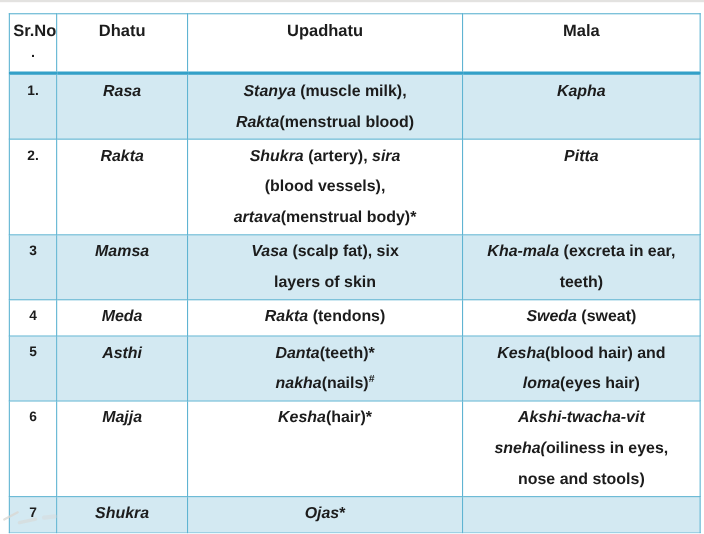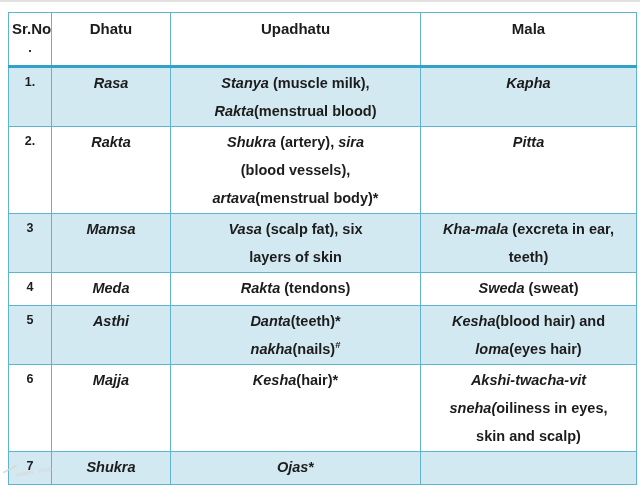--- a/index.html
+++ b/index.html
@@ -144,21 +144,21 @@
           <td class="no min">6</td>
           <td class="min">
             <div class="line"><span class="it">Majja</span></div>
           </td>
           <td class="min">
             <div class="line"><span class="it">Kesha</span><span>(hair)*</span></div>
           </td>
           <td class="min">
             <div class="line"><span class="it">Akshi-twacha-vit</span></div>
             <div class="line"><span class="it">sneha(</span><span>oiliness in eyes,</span></div>
-            <div class="line"><span>skin and scalp)</span></div>
+            <div class="line"><span>nose and stools)</span></div>
           </td>
         </tr>
         <tr class="shaded">
           <td class="no min">7</td>
           <td class="min">
             <div class="line"><span class="it">Shukra</span></div>
           </td>
           <td class="min">
             <div class="line"><span class="it">Ojas</span><span>*</span></div>
           </td>

